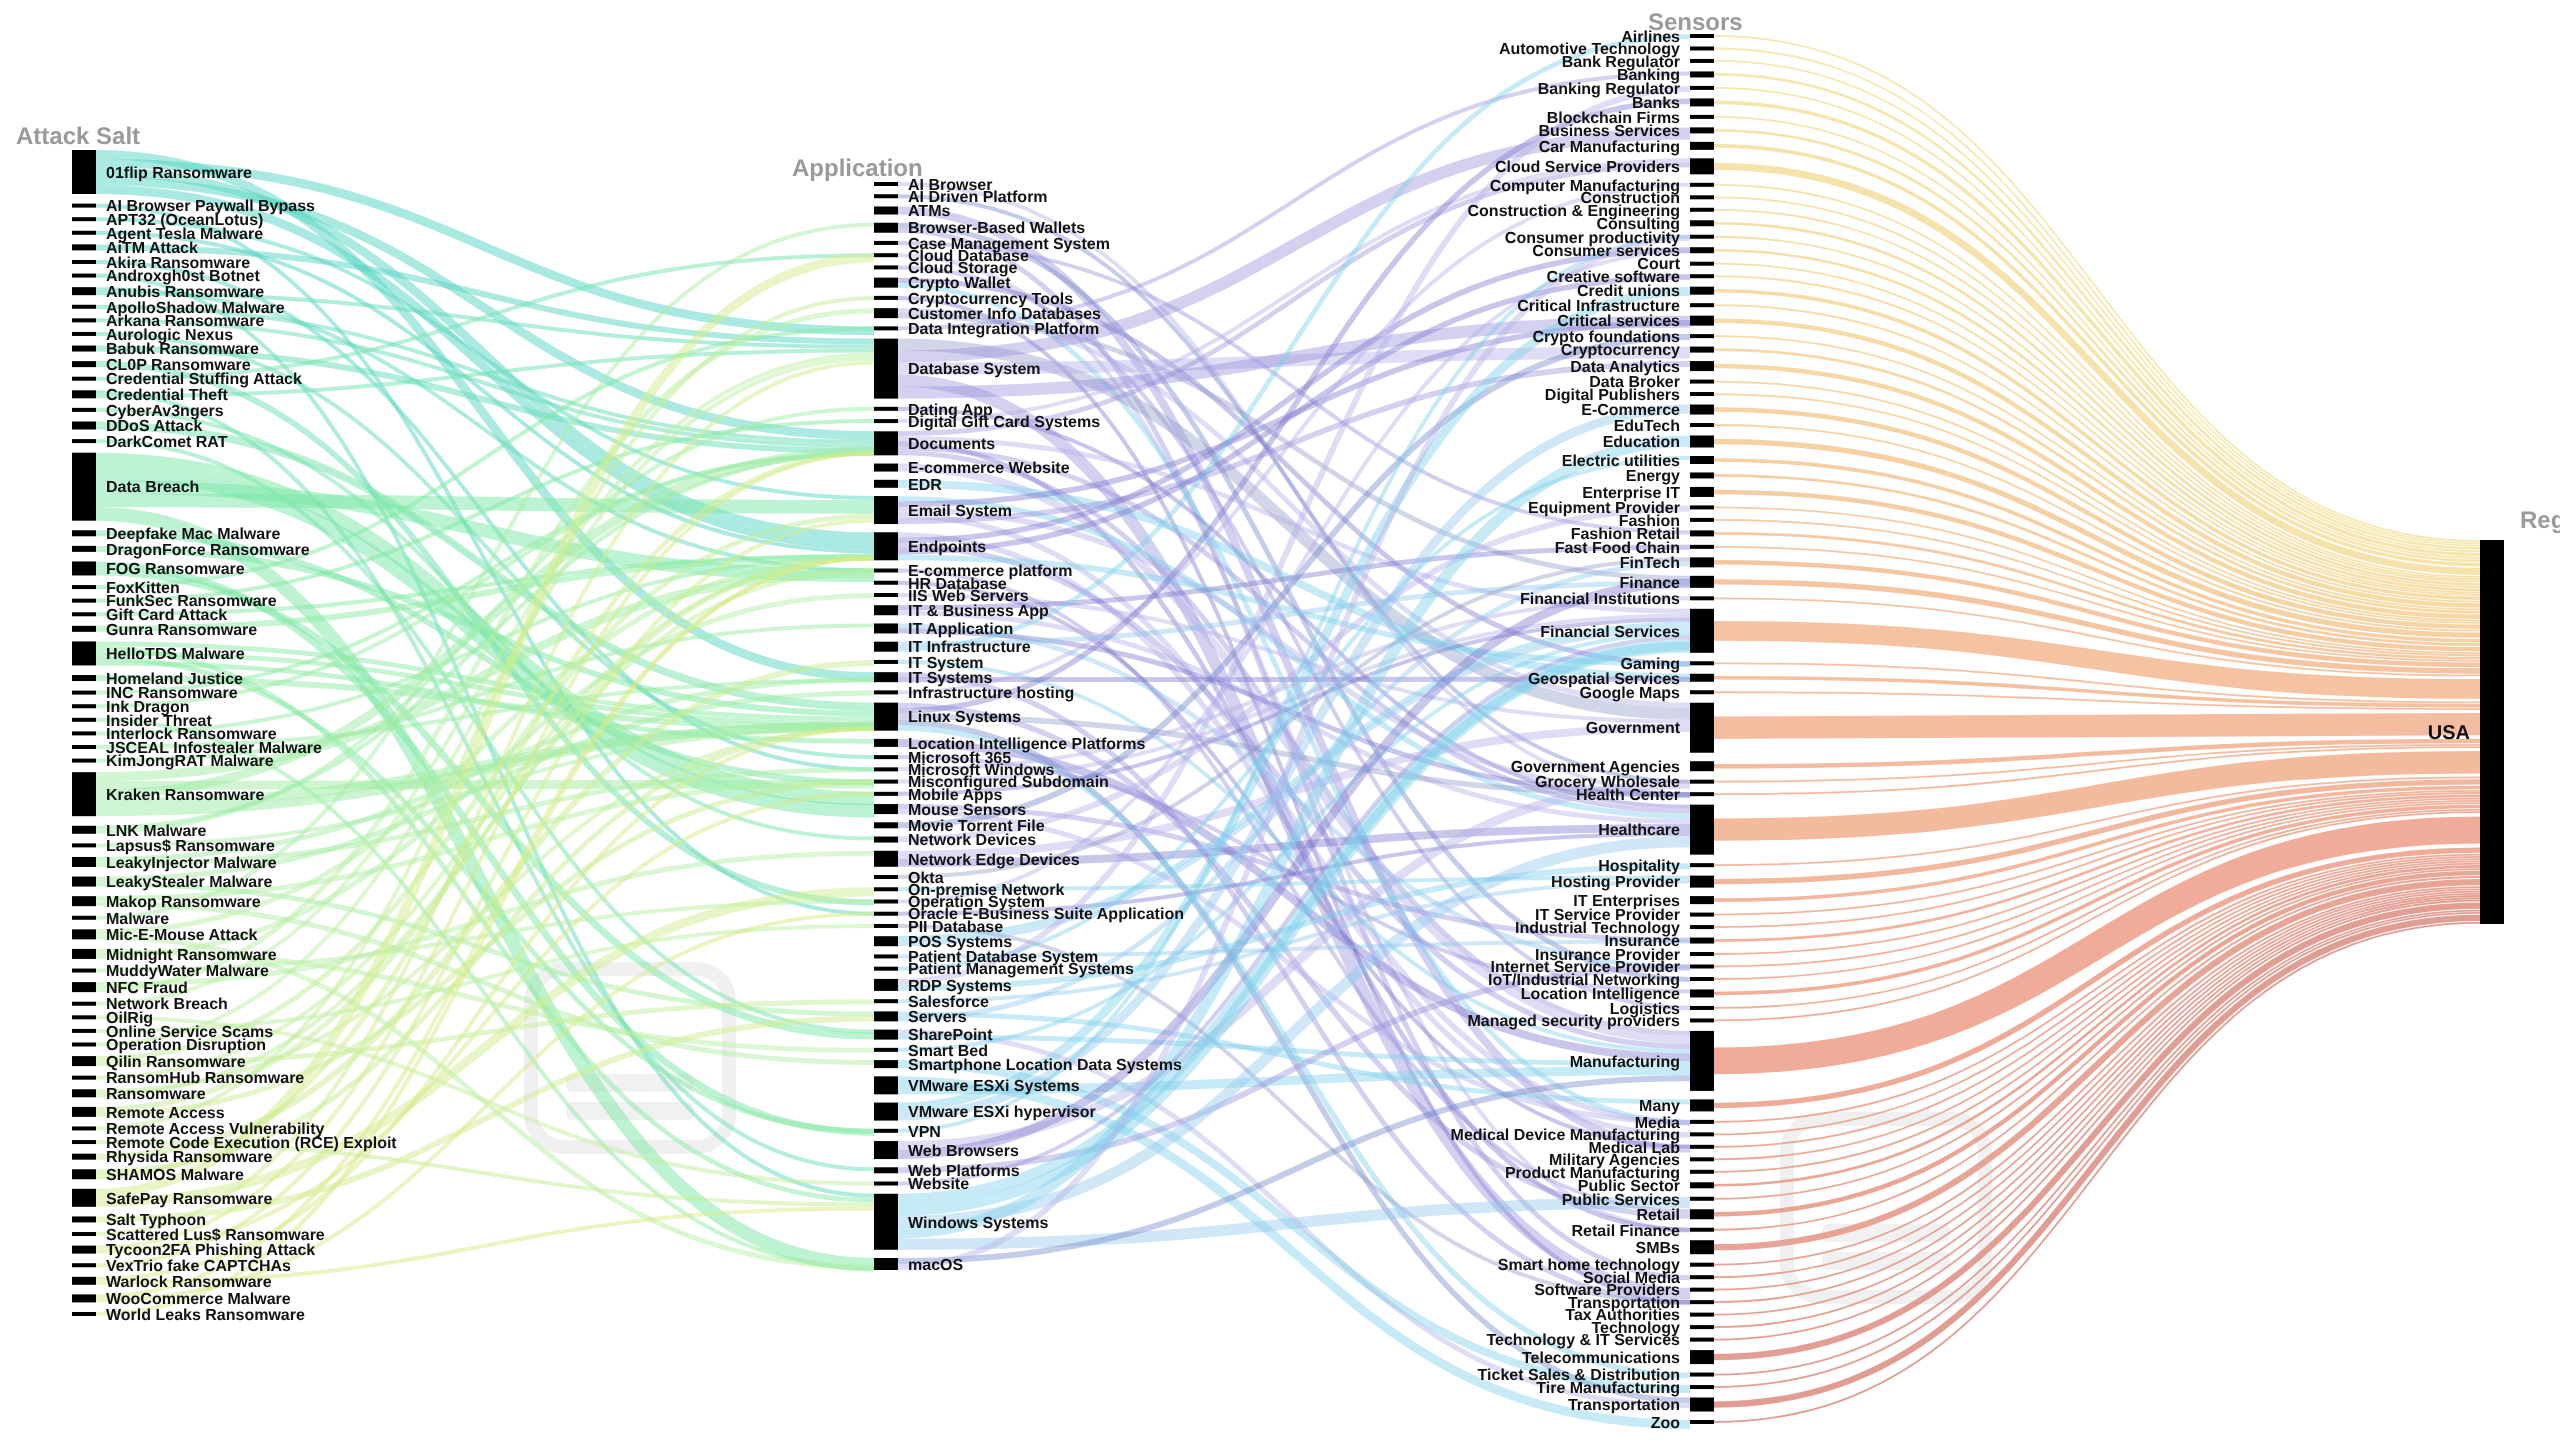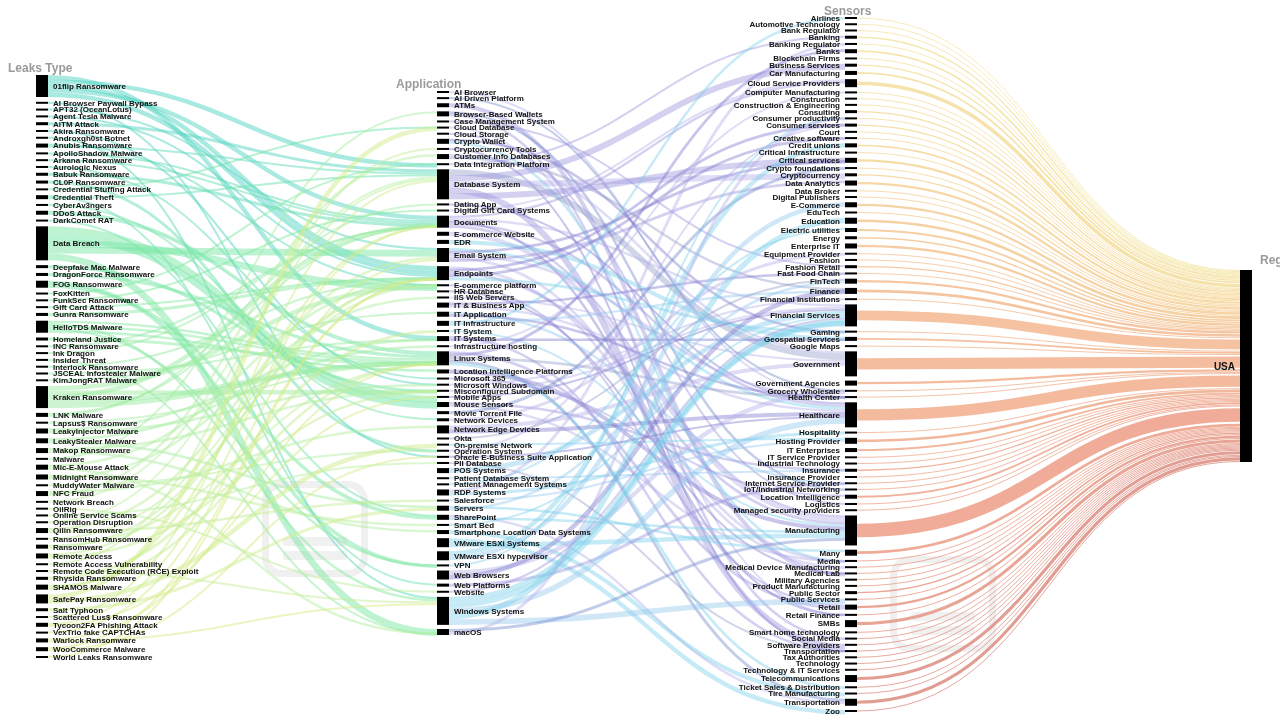--- a/index.html
+++ b/index.html
@@ -725,17 +725,17 @@
       <rect x="845" y="692.52" width="12" height="2.00" fill="#000000"></rect>
       <text x="840" y="696.40" text-anchor="end" fill="#111111" font-family="&quot;Liberation Sans&quot;,sans-serif" font-size="8" font-weight="700">Tire Manufacturing</text>
       <rect x="845" y="698.76" width="12" height="7.00" fill="#000000"></rect>
       <text x="840" y="705.14" text-anchor="end" fill="#111111" font-family="&quot;Liberation Sans&quot;,sans-serif" font-size="8" font-weight="700">Transportation</text>
       <rect x="845" y="710.00" width="12" height="2.00" fill="#000000"></rect>
       <text x="840" y="713.88" text-anchor="end" fill="#111111" font-family="&quot;Liberation Sans&quot;,sans-serif" font-size="8" font-weight="700">Zoo</text>
       <rect x="1240" y="270.00" width="12" height="192.00" fill="#000000"></rect>
       <text x="1235" y="369.60" text-anchor="end" fill="#111111" font-family="&quot;Liberation Sans&quot;,sans-serif" font-size="10" font-weight="700">USA</text>
     </svg>
 
-  <div class="col-title" style="left:8px;top:61px;">Leaks Type</div>
+  <div class="col-title" style="left:8px;top:61px;">Attack Salt</div>
   <div class="col-title" style="left:396px;top:77px;">Application</div>
   <div class="col-title" style="left:824px;top:4px;">Sensors</div>
   <div class="col-title" style="left:1260px;top:253px;">Region</div>
 </div>
 
 </body></html>

